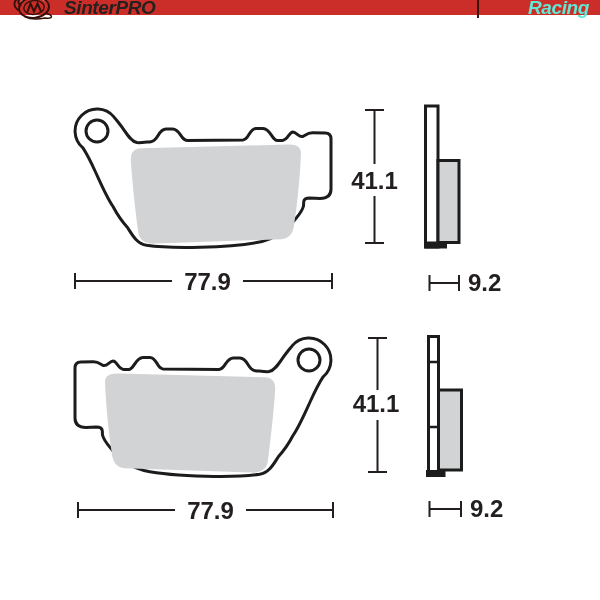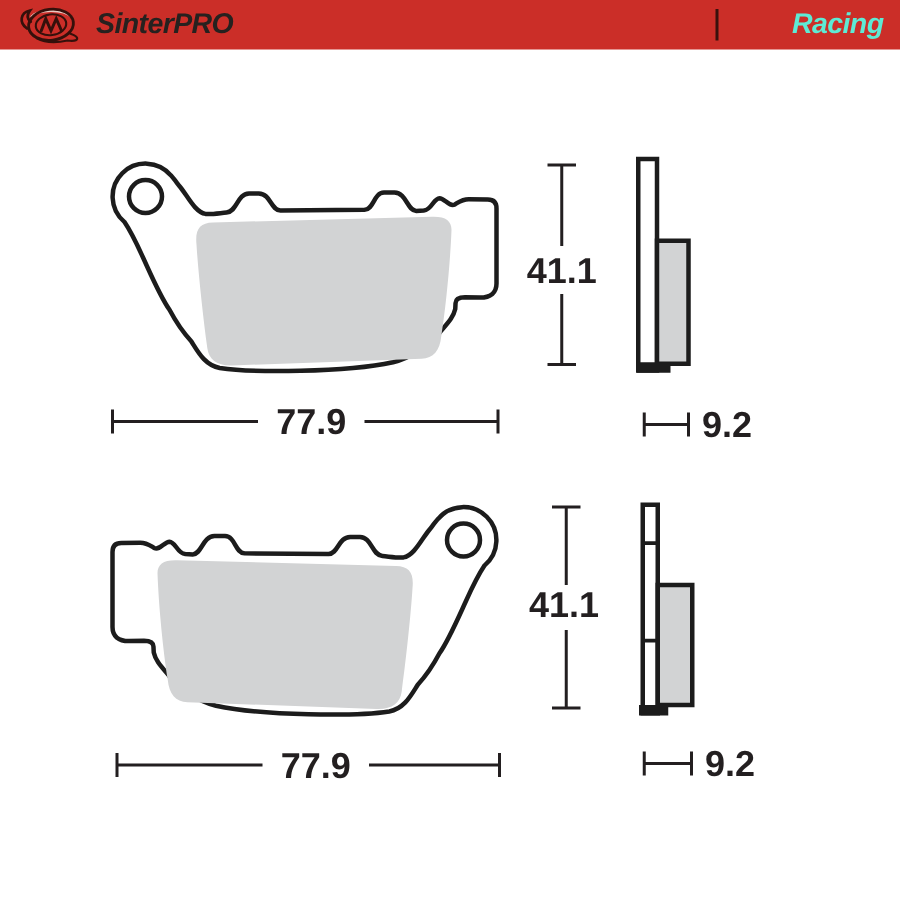--- a/index.html
+++ b/index.html
@@ -5,21 +5,21 @@
   html, body { margin: 0; padding: 0; }
   body {
     width: 600px; height: 600px;
     background: #ffffff;
     position: relative;
     overflow: hidden;
     font-family: "Liberation Sans", sans-serif;
   }
   .header {
     position: absolute; top: 0; left: 0;
-    width: 600px; height: 33px;
+    width: 600px; height: 15px;
     background: #cb2e28;
     display: flex; align-items: center;
   }
   .logo-wrap { margin-left: 11px; width: 44px; height: 30px; flex: 0 0 auto; }
   .brand-name {
     margin-left: 9px;
     font-size: 19px; font-weight: bold; font-style: italic;
     letter-spacing: -0.4px;
     color: #26211f;
     white-space: nowrap;

